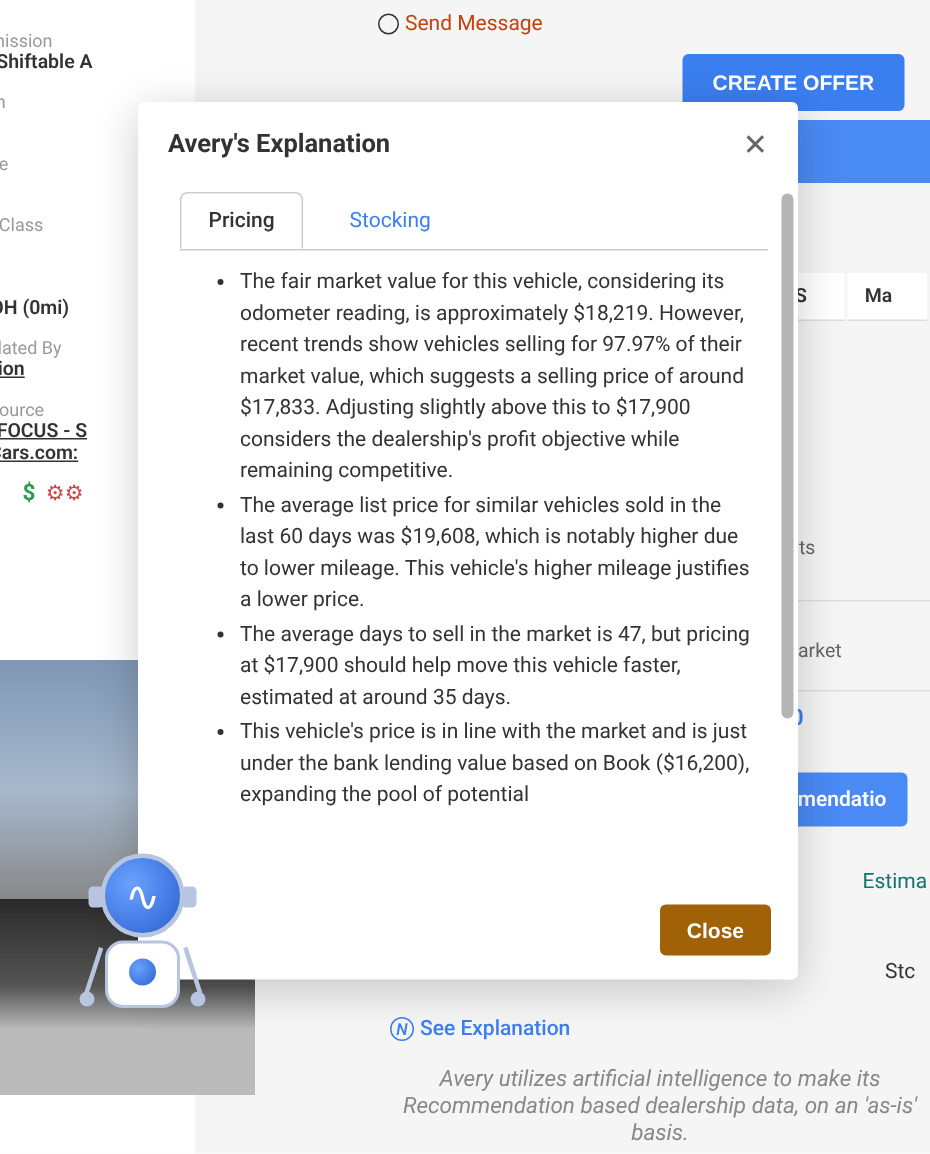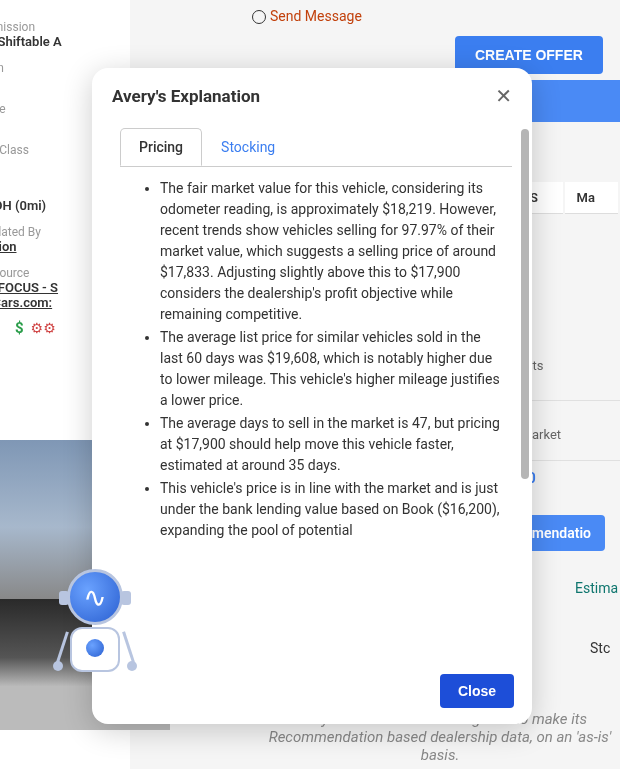--- a/index.html
+++ b/index.html
@@ -214,23 +214,23 @@
       color: #888;
       text-align: center;
       width: 360px;
     }
     
     .modal {
       position: absolute;
       top: 68px;
       left: 92px;
       width: 440px;
-      height: 656px;
+      height: 585px;
       background: #fff;
-      border-radius: 16px;
+      border-radius: 4px;
       box-shadow: 0 6px 30px rgba(0,0,0,0.2);
       z-index: 100;
       display: flex;
       flex-direction: column;
     }
     .modal-header {
       padding: 18px 20px;
       display: flex;
       justify-content: space-between;
       align-items: center;
@@ -257,21 +257,21 @@
       position: absolute;
       right: 3px;
       top: 5px;
       width: 8px;
       height: 350px;
       background: #b5b5b5;
       border-radius: 4px;
     }
     .tabs {
       display: flex;
-      gap: 0;
+      gap: 12px;
       margin: 4px 0 12px 8px;
     }
     .tab {
       padding: 10px 18px;
       font-size: 14px;
       cursor: pointer;
       border: 1px solid transparent;
       border-top-left-radius: 5px;
       border-top-right-radius: 5px;
       position: relative;
@@ -309,21 +309,21 @@
       line-height: 1.5;
       color: #333;
       margin-bottom: 2px;
     }
     .modal-footer {
       padding: 12px 18px 16px;
       text-align: right;
       border-top: none;
     }
     .close-btn {
-      background: #1d4ed8;
+      background: #a16207;
       color: #fff;
       font-weight: 600;
       font-size: 14px;
       padding: 9px 18px;
       border: none;
       border-radius: 4px;
       cursor: pointer;
     }
     
     .robot {

